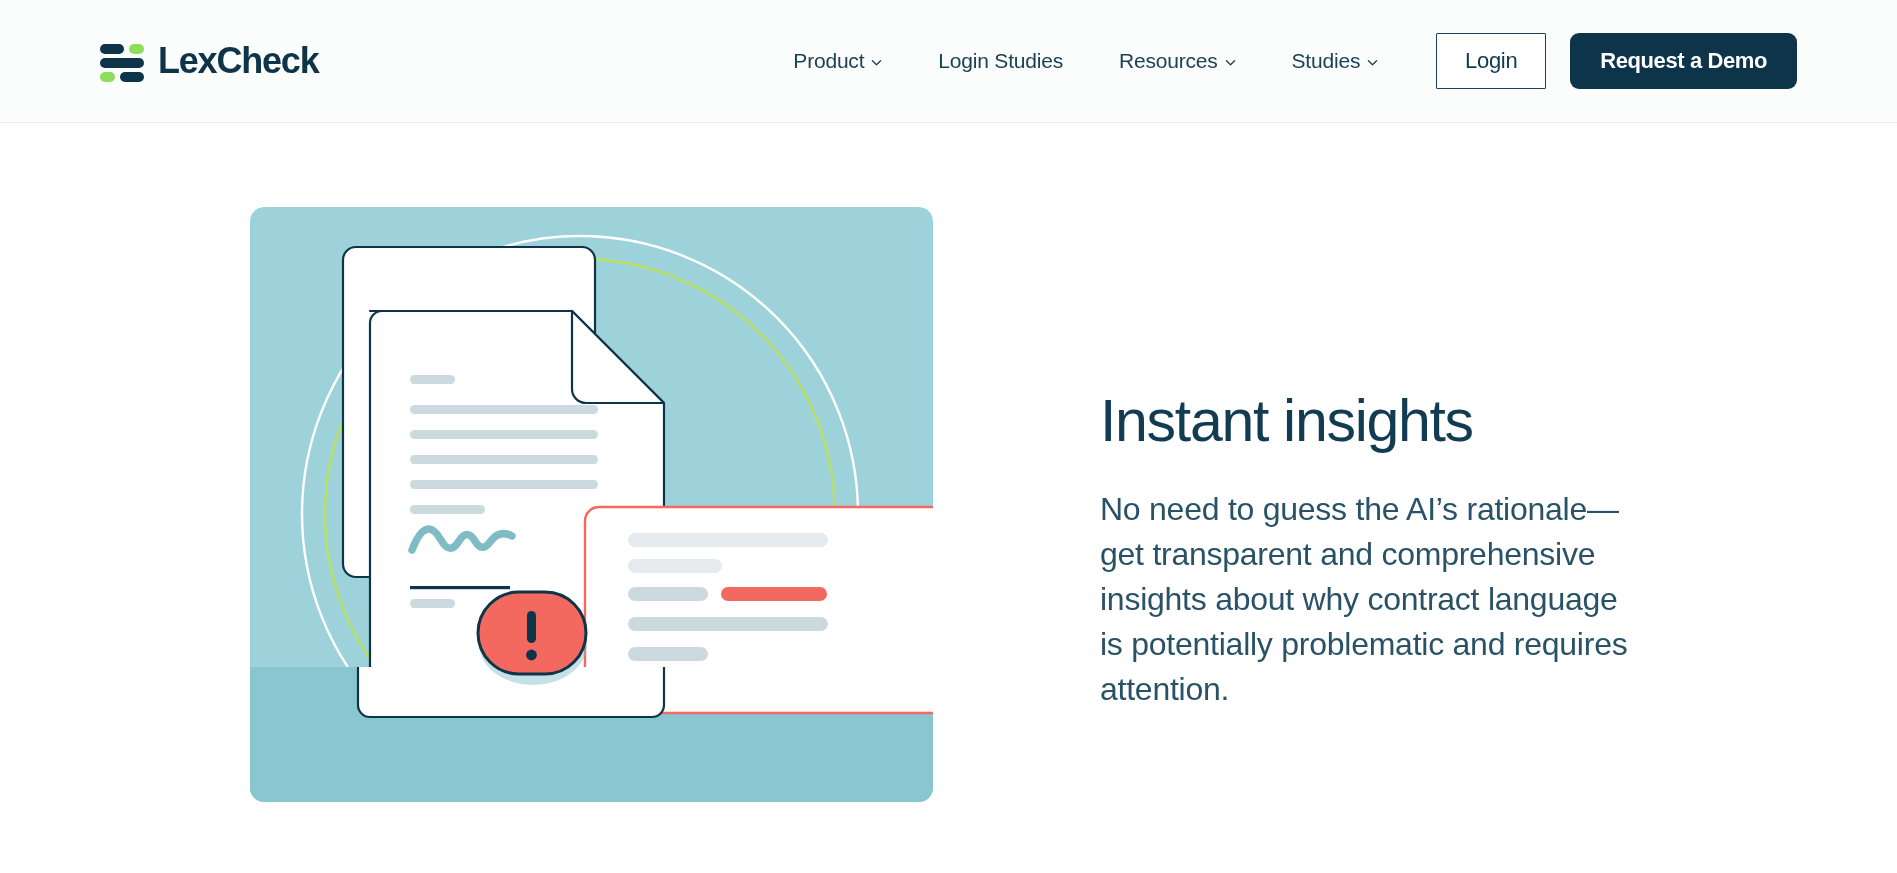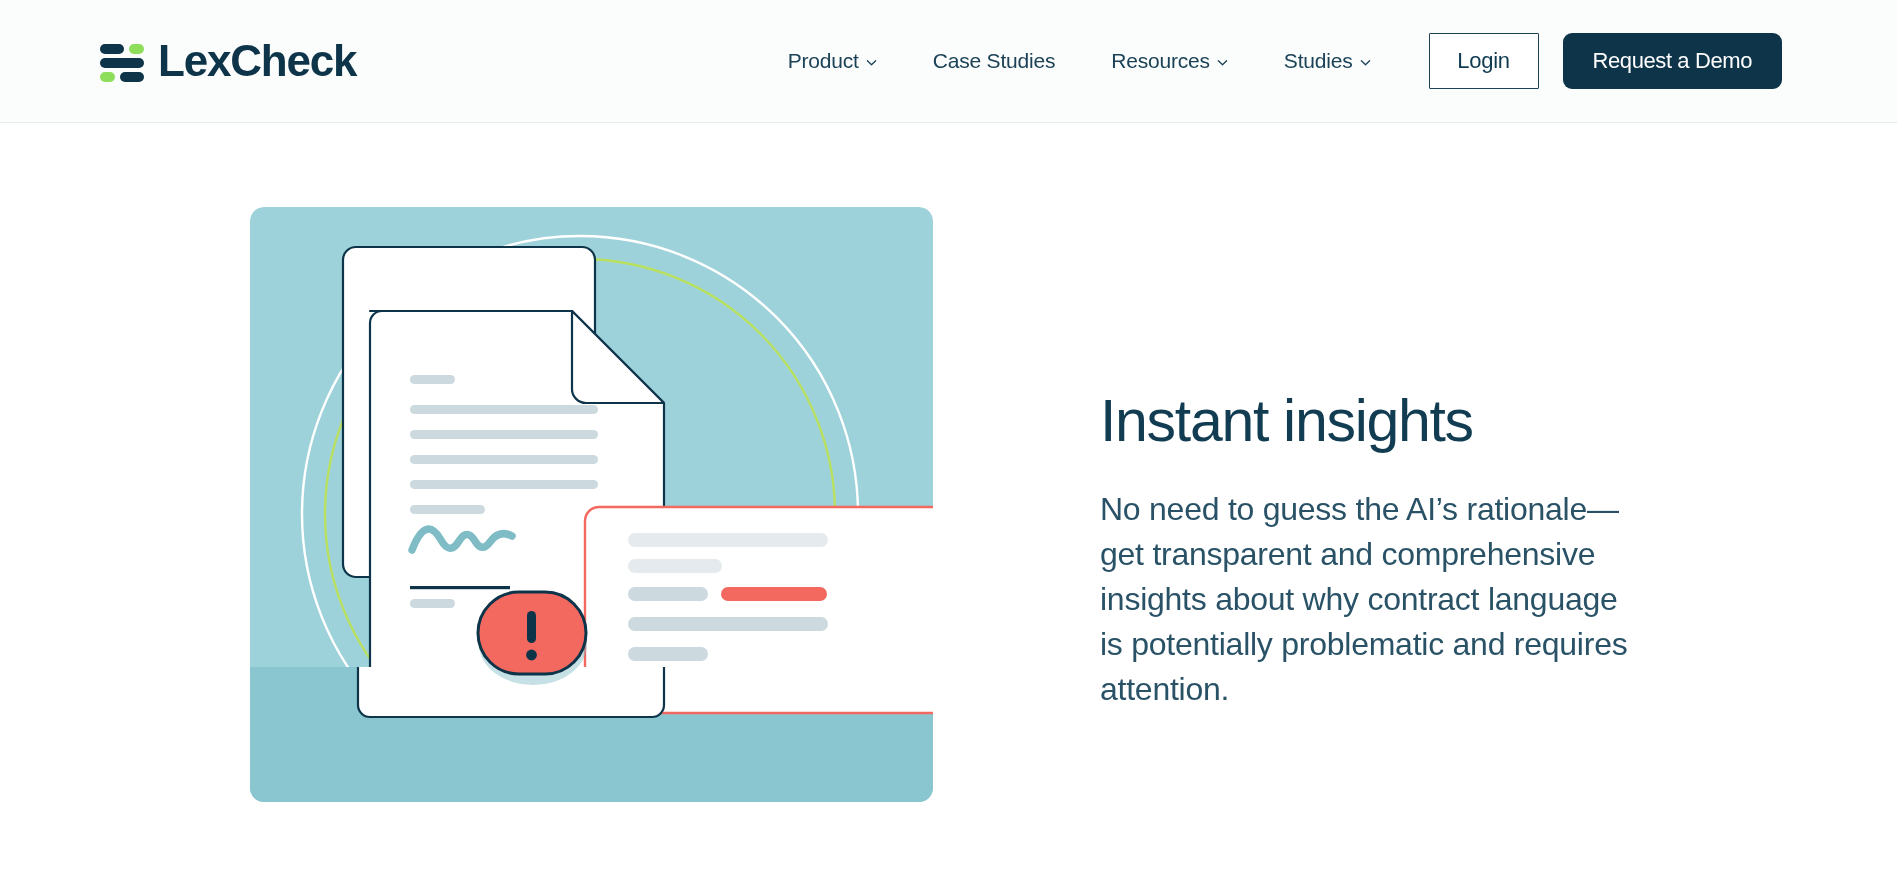--- a/index.html
+++ b/index.html
@@ -35,35 +35,35 @@
   }
 
   .brand-mark {
     display: block;
     width: 44px;
     height: 44px;
     flex: 0 0 44px;
   }
 
   .brand-word {
-    font-size: 44px;
+    font-size: 36px;
     font-weight: 700;
     letter-spacing: -1.2px;
     color: #0d3449;
     line-height: 1;
     white-space: nowrap;
   }
 
   .nav {
     display: flex;
     align-items: center;
     gap: 0px;
     margin-left: auto;
     margin-right: 0;
-    padding-right: 15px;
+    padding-right: 0;
   }
 
   .nav-links {
     display: flex;
     align-items: center;
     gap: 56px;
   }
 
   .nav-item {
     display: inline-flex;
@@ -115,21 +115,21 @@
     color: #0f3a50;
     font-weight: 400;
   }
 
   .btn-demo {
     height: 56px;
     padding: 0 30px;
     border-radius: 9px;
     background: #0d3449;
     color: #ffffff;
-    font-weight: 400;
+    font-weight: 700;
     letter-spacing: -0.4px;
   }
 
   
   .main {
     position: relative;
     width: 1677px;
     height: 750px;
     background: #ffffff;
     display: flex;
@@ -197,21 +197,21 @@
       <a class="nav-item" href="#">
         <span>Product</span>
         <span class="chev">
           <svg viewBox="0 0 12 12" width="11" height="11" xmlns="http://www.w3.org/2000/svg">
             <path d="M1.5 4 L6 8.4 L10.5 4" fill="none" stroke="#1b4256" stroke-width="1.4" stroke-linecap="round" stroke-linejoin="round"></path>
           </svg>
         </span>
       </a>
 
       <a class="nav-item" href="#">
-        <span>Case Studies</span>
+        <span>Login Studies</span>
       </a>
 
       <a class="nav-item" href="#">
         <span>Resources</span>
         <span class="chev">
           <svg viewBox="0 0 12 12" width="11" height="11" xmlns="http://www.w3.org/2000/svg">
             <path d="M1.5 4 L6 8.4 L10.5 4" fill="none" stroke="#1b4256" stroke-width="1.4" stroke-linecap="round" stroke-linejoin="round"></path>
           </svg>
         </span>
       </a>

